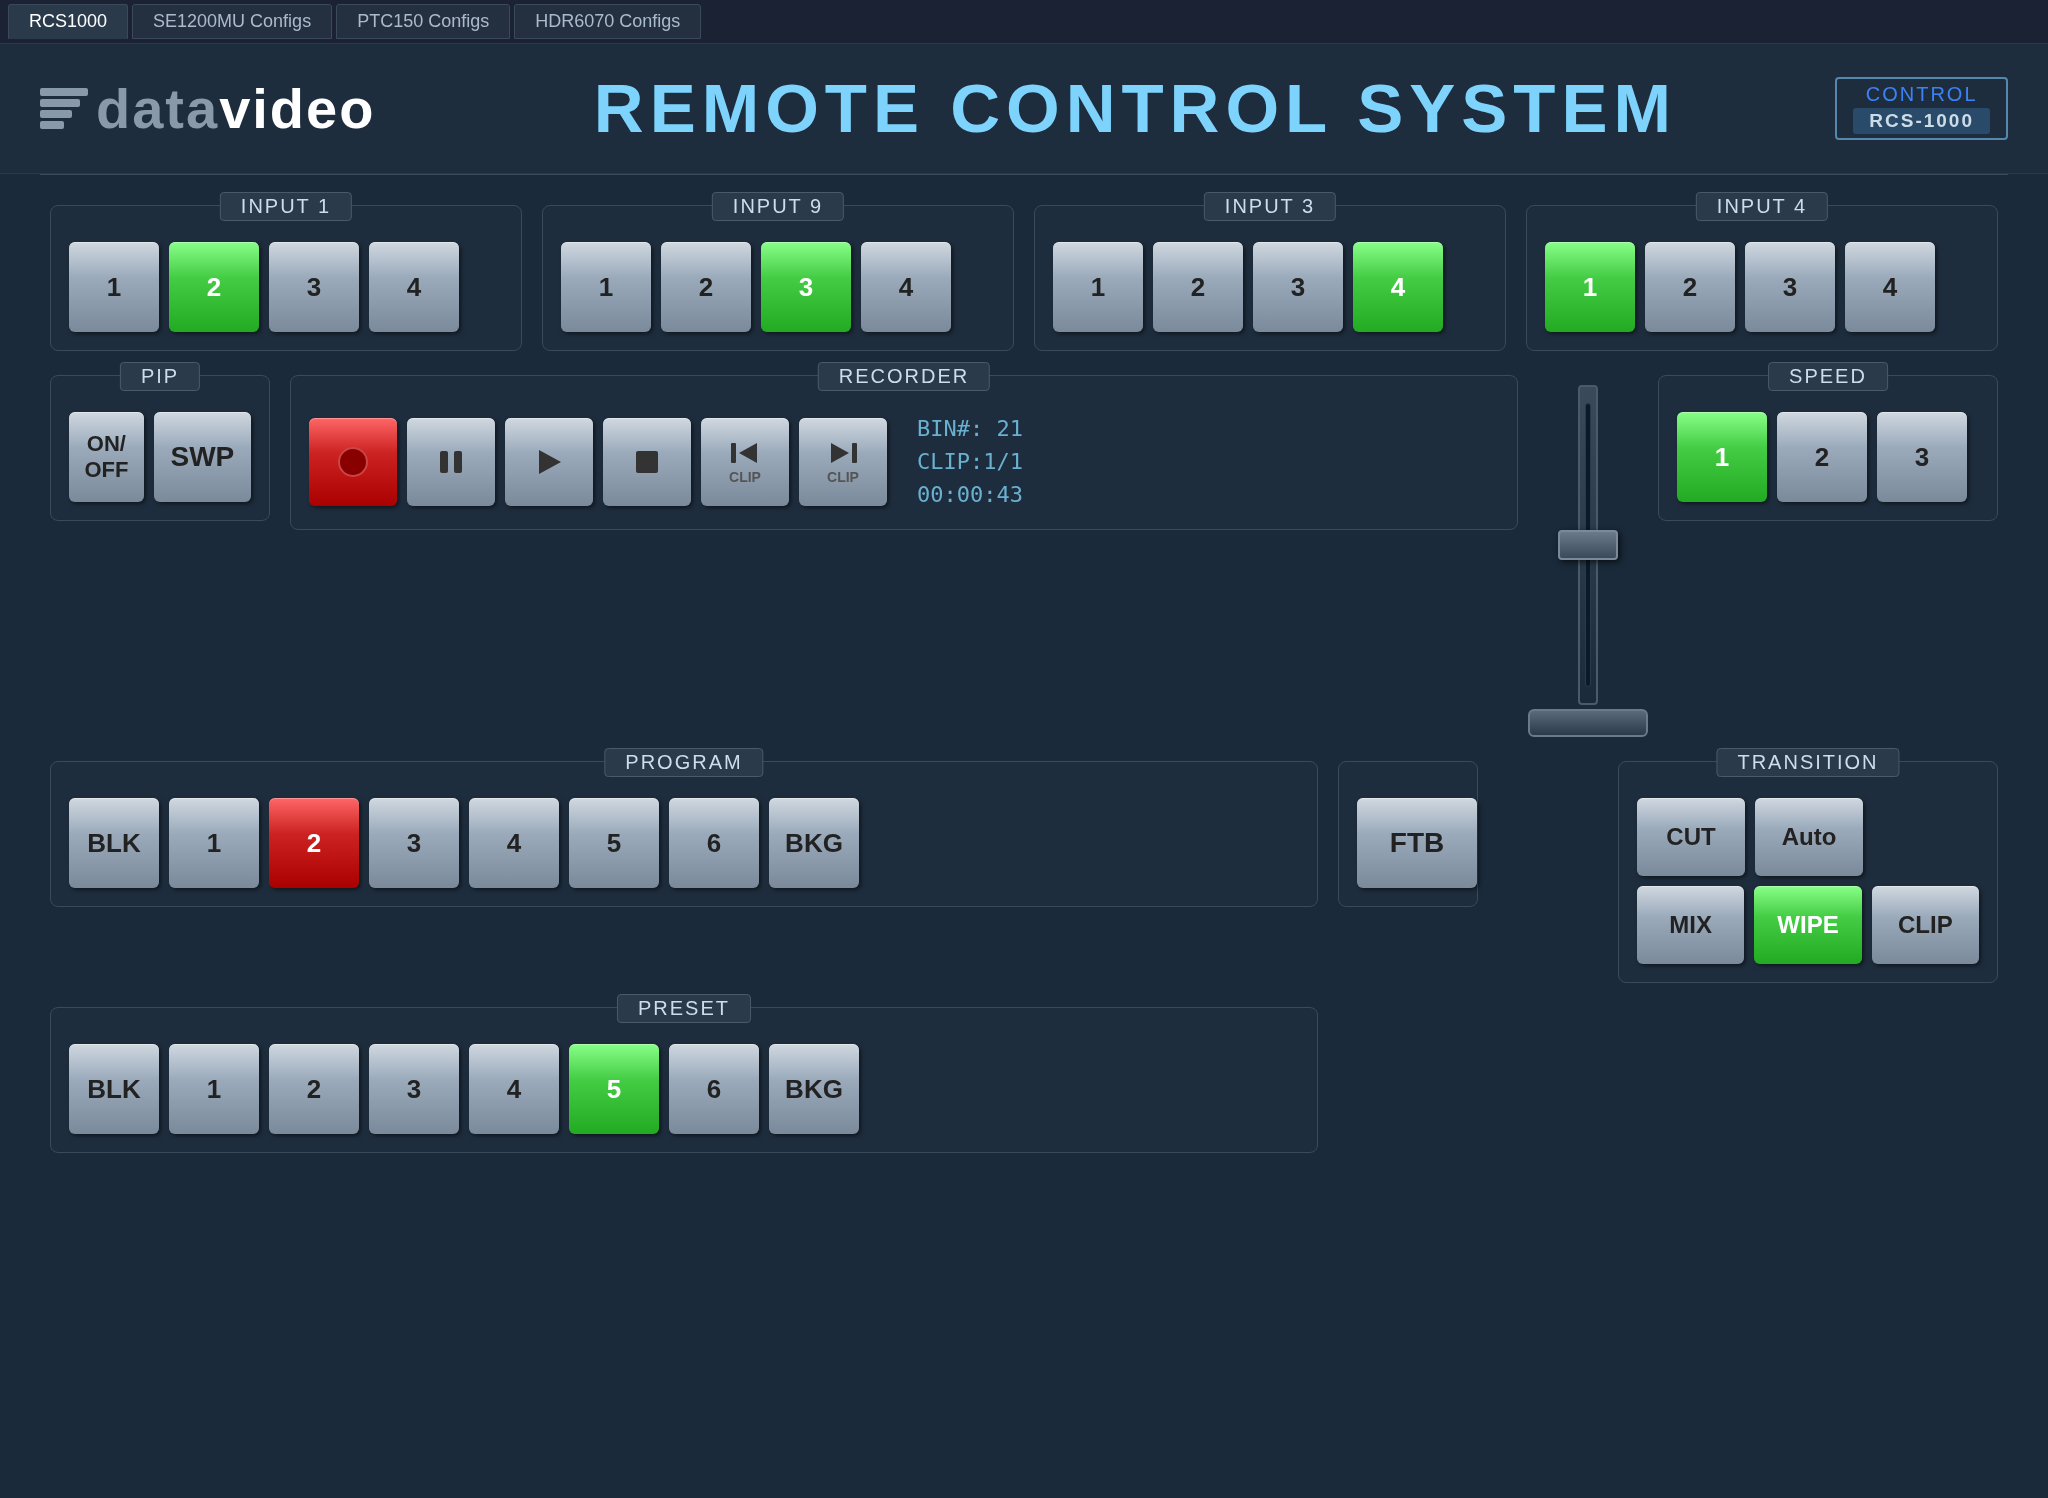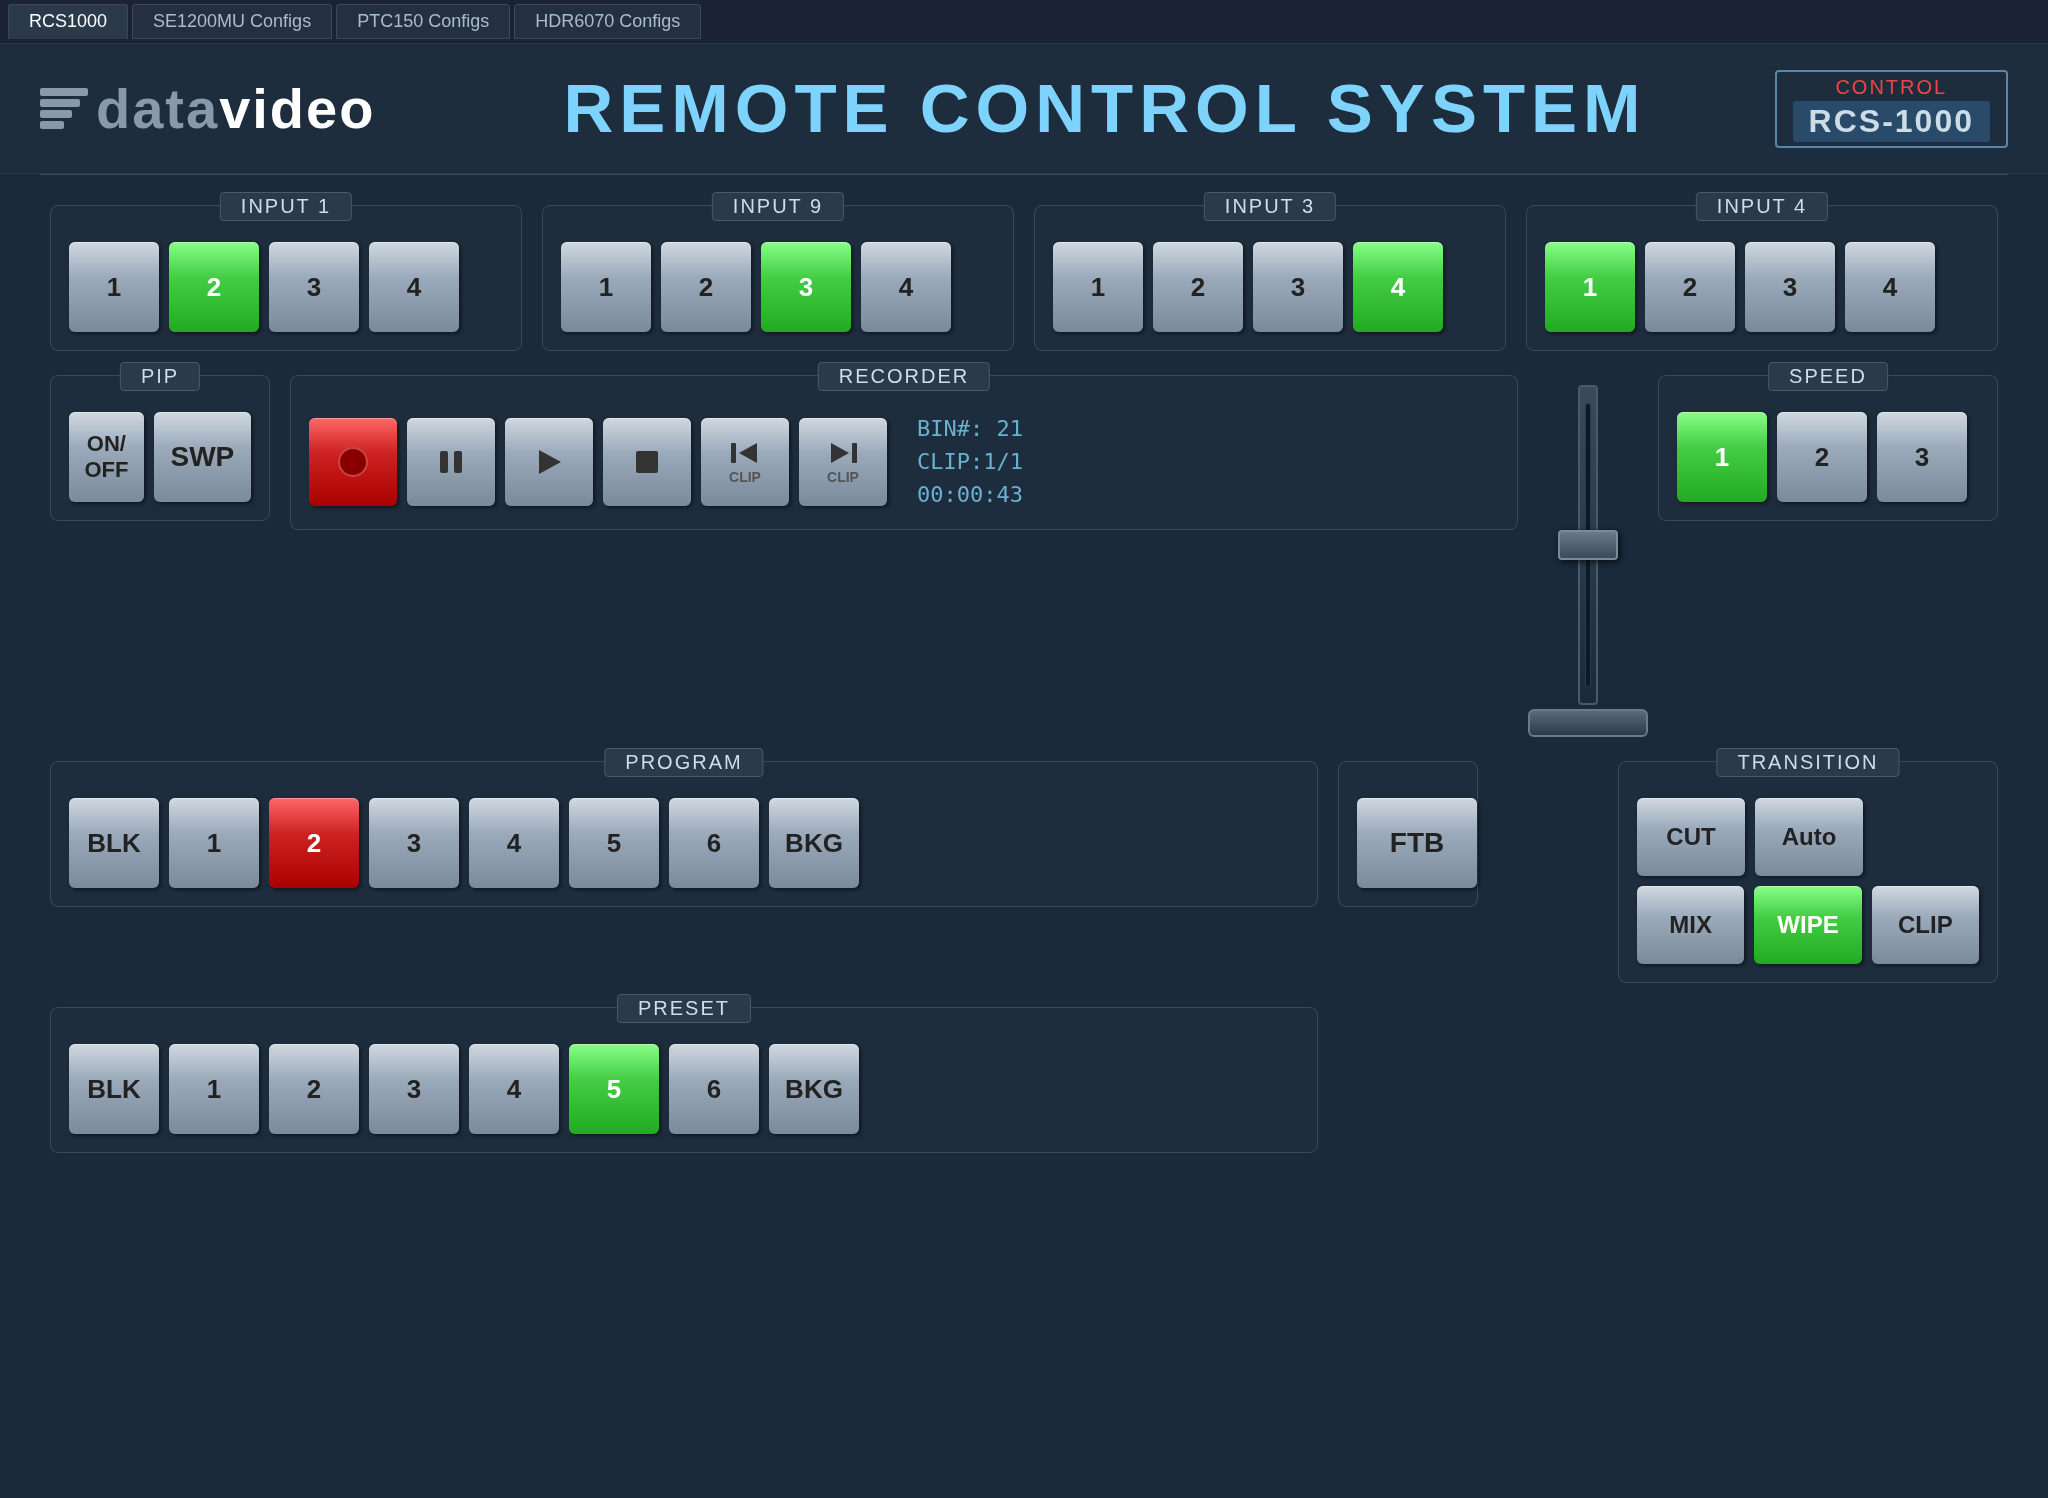--- a/index.html
+++ b/index.html
@@ -81,25 +81,25 @@
       display: flex;
       flex-direction: column;
       align-items: center;
       border: 2px solid #5588aa;
       border-radius: 4px;
       padding: 4px 16px;
       min-width: 160px;
     }
     .control-badge-top {
       font-size: 20px;
-      color: #ef4444;
+      color: #3b82f6;
       letter-spacing: 2px;
     }
     .control-badge-bottom {
-      font-size: 32px;
+      font-size: 19px;
       font-weight: bold;
       color: #ccdde8;
       background: #2a4a6a;
       padding: 2px 16px;
       border-radius: 3px;
       letter-spacing: 2px;
       margin-top: 2px;
     }
 
     

